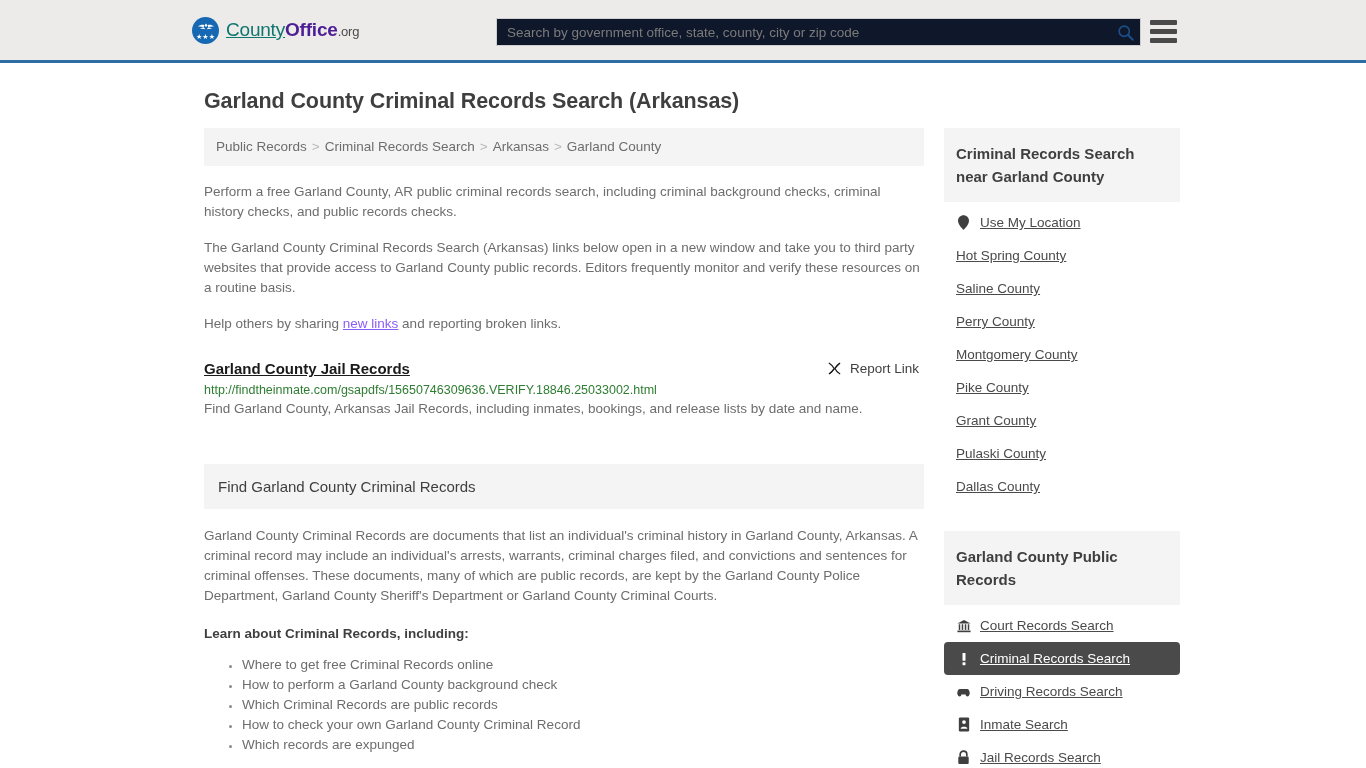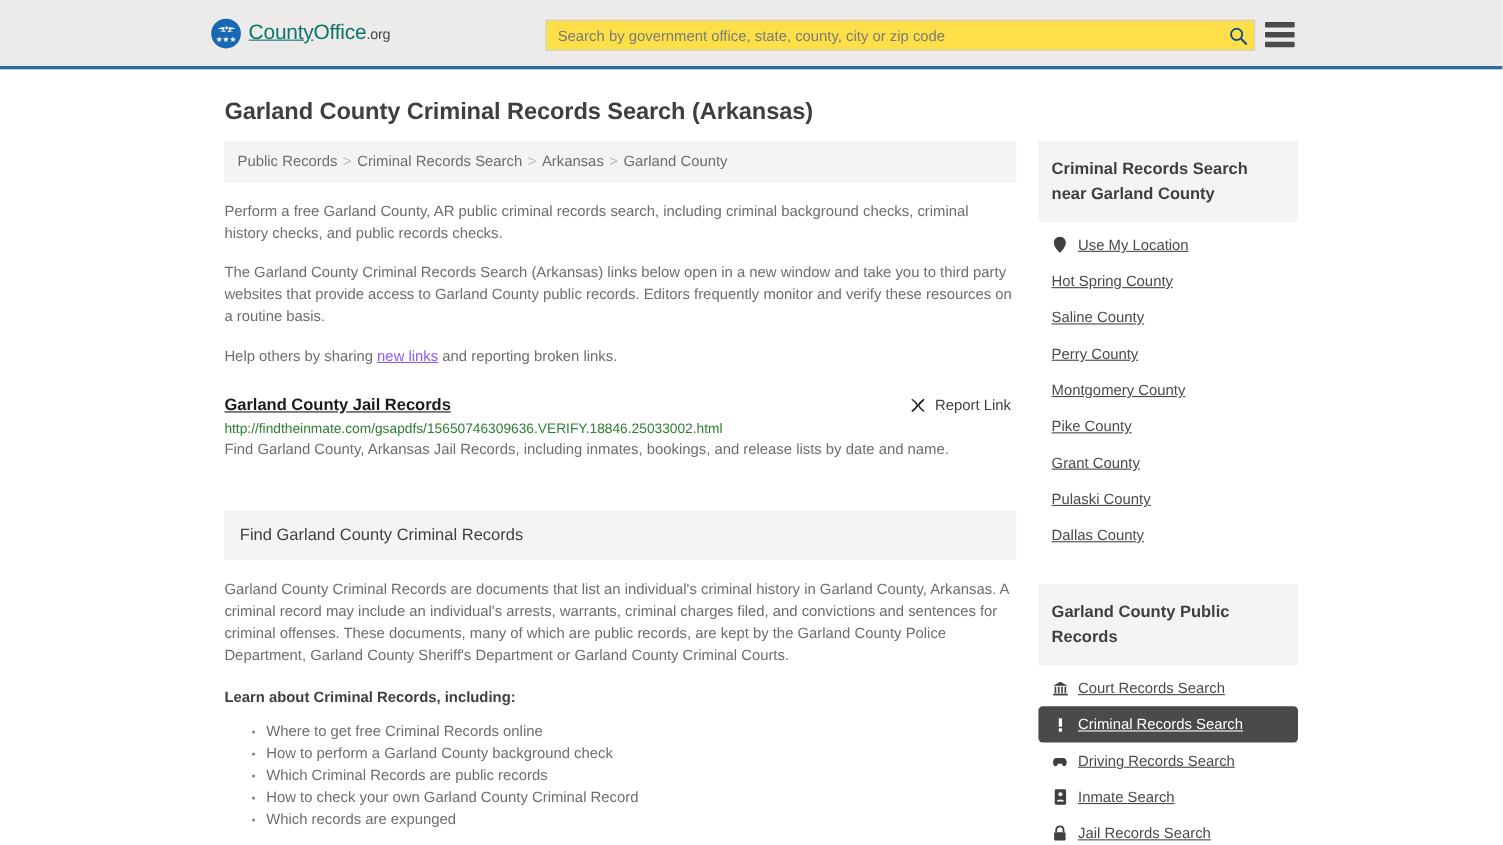--- a/index.html
+++ b/index.html
@@ -51,35 +51,35 @@
     color: #ffffff;
     letter-spacing: 0px;
     white-space: nowrap;
   }
   .brand-text {
     font-size: 19px;
     letter-spacing: -0.2px;
     white-space: nowrap;
   }
   .brand-county { color: #0f766e; text-decoration: underline; }
-  .brand-office { color: #0f766e; font-weight: normal; }
+  .brand-office { color: #4c1d95; font-weight: bold; }
   .brand-tld { color: #4a4a4a; font-size: 13px; }
 
   .search-wrap {
     position: absolute;
     left: 496px;
     top: 18px;
     width: 645px;
     height: 28px;
   }
   .search-input {
     width: 100%;
     height: 28px;
     border: 1px solid #cfcfcf;
-    background: #fde047;
+    background: #0f172a;
     padding: 0 34px 0 10px;
     font-size: 13.5px;
     color: #6a6a6a;
     font-family: "Liberation Sans", sans-serif;
     outline: none;
   }
   .search-input::placeholder { color: #7b7b7b; opacity: 1; }
   .search-btn {
     position: absolute;
     right: 4px; top: 3px;

